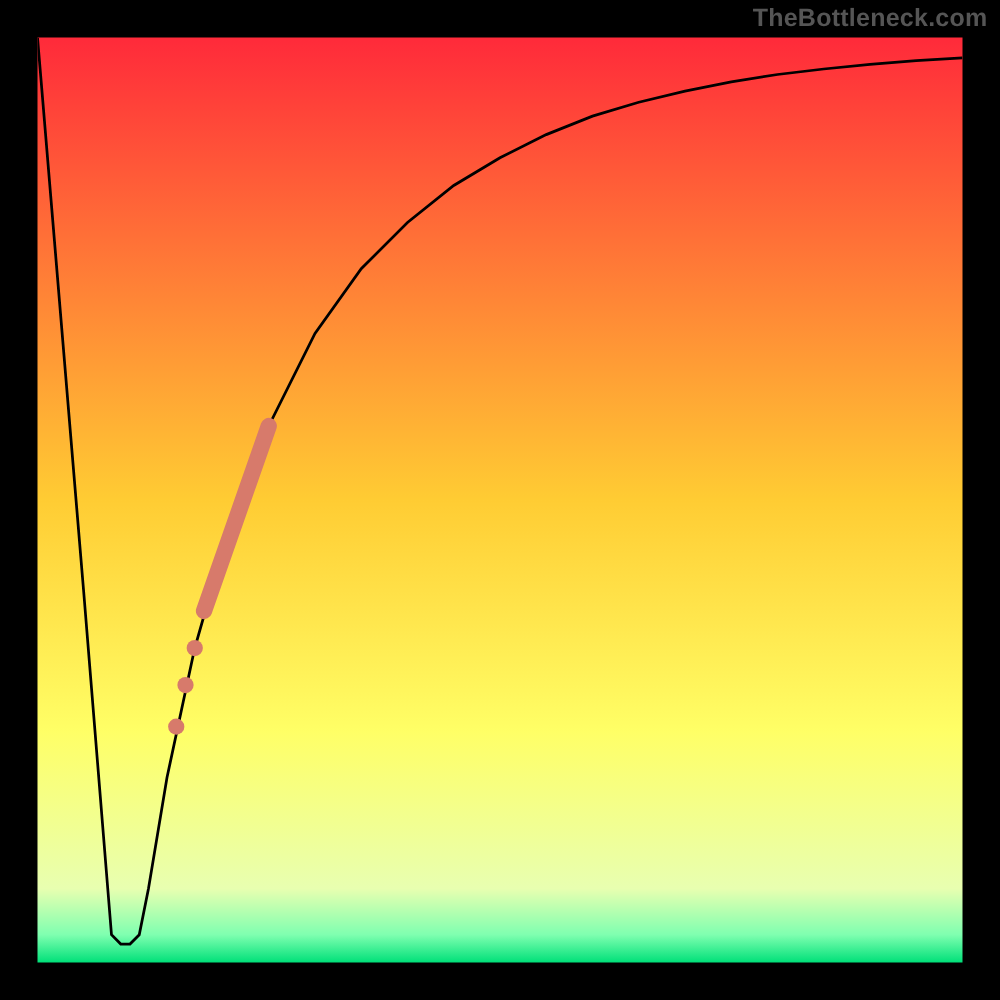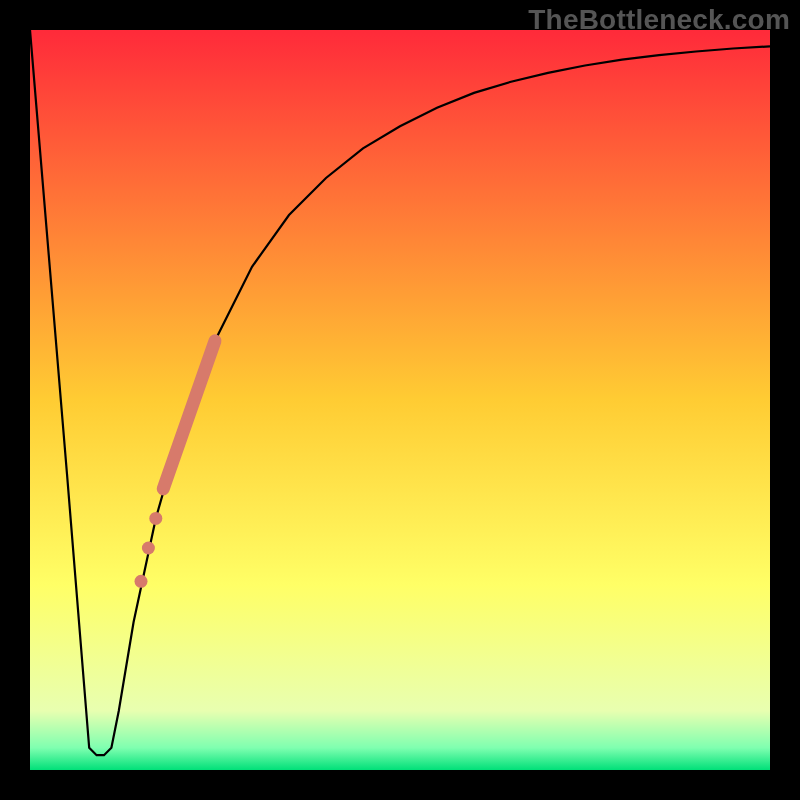--- a/index.html
+++ b/index.html
@@ -7,21 +7,21 @@
   .stage {
     position: relative;
     width: 800px;
     height: 800px;
   }
   .watermark {
     position: absolute;
     top: 4px;
     right: 10px;
     font-family: Arial, Helvetica, sans-serif;
-    font-size: 28px;
+    font-size: 20px;
     font-weight: 600;
     color: #555;
     letter-spacing: 0.2px;
     user-select: none;
   }
   svg { display: block; }
 </style>
 </head>
 <body>
 

